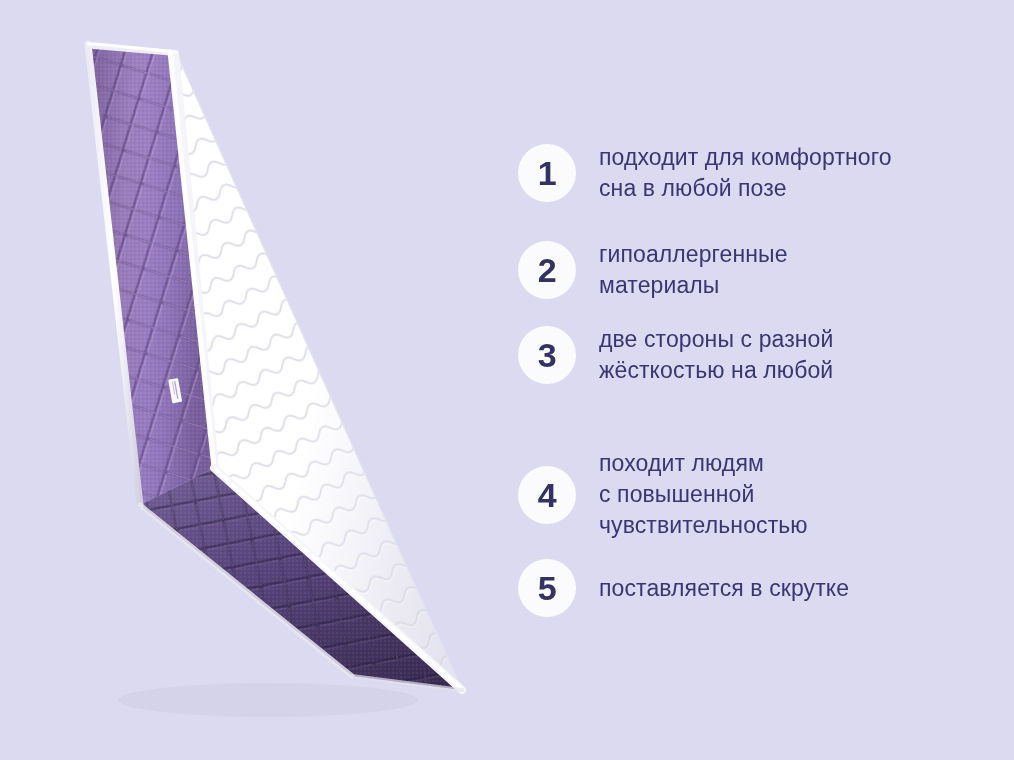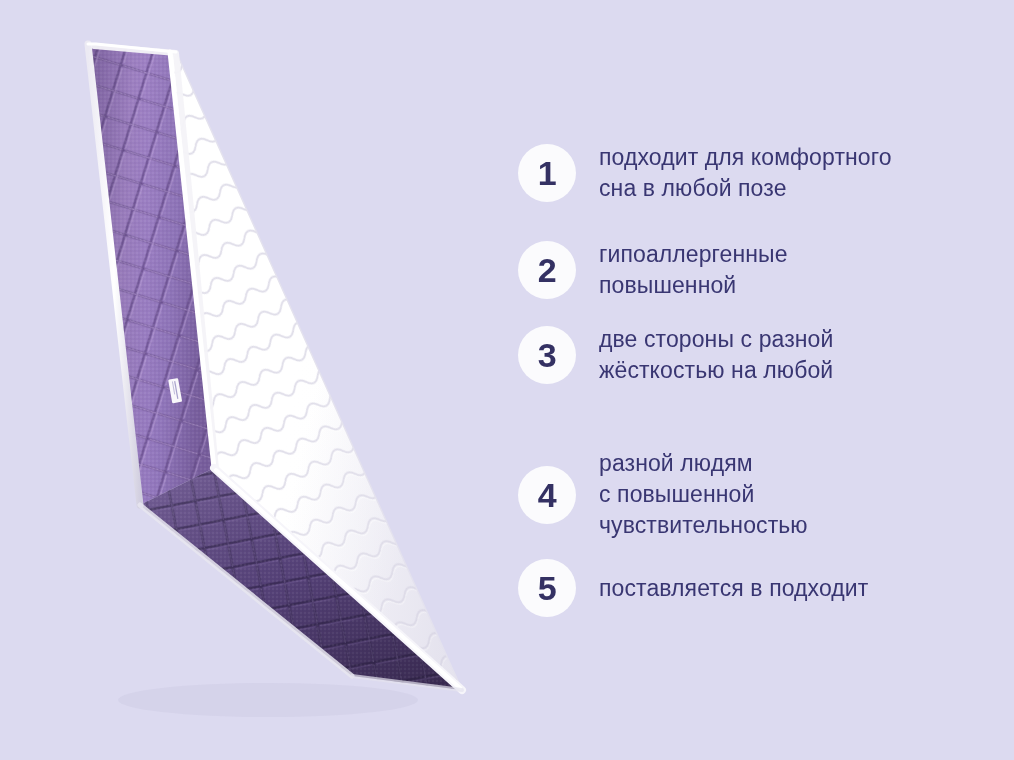--- a/index.html
+++ b/index.html
@@ -223,35 +223,35 @@
 
     <div class="feature-row row-1">
       <div class="badge">1</div>
       <div class="feature-text">подходит для комфортного
 сна в любой позе</div>
     </div>
 
     <div class="feature-row row-2">
       <div class="badge">2</div>
       <div class="feature-text">гипоаллергенные
-повышенной</div>
+материалы</div>
     </div>
 
     <div class="feature-row row-3">
       <div class="badge">3</div>
       <div class="feature-text">две стороны с разной
 жёсткостью на любой</div>
     </div>
 
     <div class="feature-row row-4">
       <div class="badge">4</div>
-      <div class="feature-text">разной людям
+      <div class="feature-text">походит людям
 с повышенной
 чувствительностью</div>
     </div>
 
     <div class="feature-row row-5">
       <div class="badge">5</div>
-      <div class="feature-text">поставляется в подходит</div>
+      <div class="feature-text">поставляется в скрутке</div>
     </div>
 
   </div>
 </div>
 
 </body></html>

